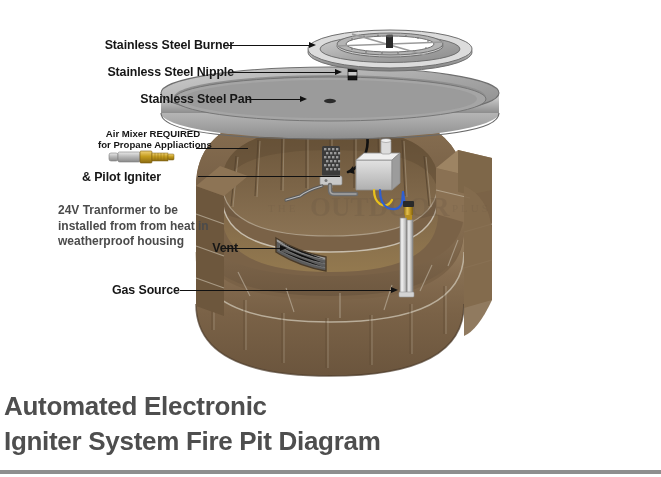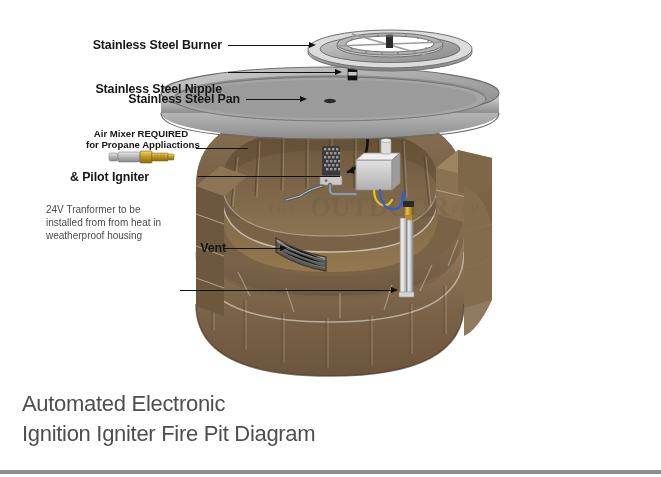--- a/index.html
+++ b/index.html
@@ -1,33 +1,33 @@
 <!DOCTYPE html>
 <html><head>
 <meta charset="utf-8">
 <style>
   html,body{margin:0;padding:0;background:#fff;}
   body{width:661px;height:477px;overflow:hidden;
        font-family:"Liberation Sans",sans-serif;color:#1d1d1d;}
   #stage{position:relative;width:661px;height:477px;background:#ffffff;}
 
   
-  .lbl{position:absolute;white-space:nowrap;line-height:1.16;}
+  .lbl{position:absolute;white-space:nowrap;line-height:1.16;margin-left:12px;}
   .lbl.big{font-size:12.4px;font-weight:600;color:#161616;letter-spacing:-.1px;}
   .lbl.mid{font-size:9.6px;font-weight:700;color:#161616;text-align:center;}
-  .lbl.sub{font-size:10px;font-weight:400;color:#4b4b4b;line-height:1.3;}
+  .lbl.sub{font-size:12px;font-weight:700;color:#4b4b4b;line-height:1.3;}
   .lbl.r{text-align:right;}
 
   
   .lead{position:absolute;background:#111;height:1.4px;}
   .arw{position:absolute;width:0;height:0;border-style:solid;}
   .arw.right{border-width:3.6px 0 3.6px 7px;border-color:transparent transparent transparent #111;}
 
   
-  #title{position:absolute;left:22px;top:389px;font-size:22px;font-weight:400;
+  #title{position:absolute;left:4px;top:389px;font-size:26px;font-weight:700;
          color:#4e4e4e;line-height:1.36;letter-spacing:-.3px;}
   #title div{white-space:nowrap;}
   #footbar{position:absolute;left:0;top:470px;width:661px;height:4px;background:#8e8e8e;}
 
   
   #art{position:absolute;left:0;top:0;width:661px;height:400px;}
   svg{display:block;}
   .wm{font-family:"Liberation Serif",serif;font-weight:700;fill:#6d5a45;opacity:.30;}
   .wms{font-family:"Liberation Serif",serif;font-weight:400;fill:#6d5a45;opacity:.26;letter-spacing:3px;}
 </style>
@@ -389,21 +389,21 @@
   <div class="lead" style="left:224px;top:248px;width:57px;"></div>
   <div class="arw right" style="left:280px;top:244.5px;"></div>
 
   <div class="lead" style="left:180px;top:290px;width:212px;"></div>
   <div class="arw right" style="left:391px;top:286.5px;"></div>
 
   <div class="lbl big r" style="left:0;top:38px;width:222px;">
     <span>Stainless Steel Burner</span>
   </div>
 
-  <div class="lbl big r" style="left:0;top:82px;width:222px;">
+  <div class="lbl big r" style="left:0;top:65px;width:222px;">
     <span>Stainless Steel Nipple</span>
   </div>
 
   <div class="lbl big r" style="left:0;top:92px;width:240px;">
     <span>Stainless Steel Pan</span>
   </div>
 
   <div class="lbl mid" style="left:86px;top:128px;width:110px;">
     <div>Air Mixer REQUIRED</div>
     <div>for Propane Appliactions</div>
@@ -445,21 +445,22 @@
     <div>24V Tranformer to be</div>
     <div>installed from from heat in</div>
     <div>weatherproof housing</div>
   </div>
 
   <div class="lbl big r" style="left:8px;top:241px;width:218px;">
     <span>Vent</span>
   </div>
 
   <div class="lbl big" style="left:100px;top:283px;width:180px;">
+    <div>Gas Source</div>
   </div>
 
   <div id="title">
     <div>Automated Electronic</div>
-    <div>Ignition Igniter  Fire Pit Diagram</div>
+    <div>Igniter System  Fire Pit Diagram</div>
   </div>
 
   <div id="footbar"></div>
 </div>
 
 </body></html>

